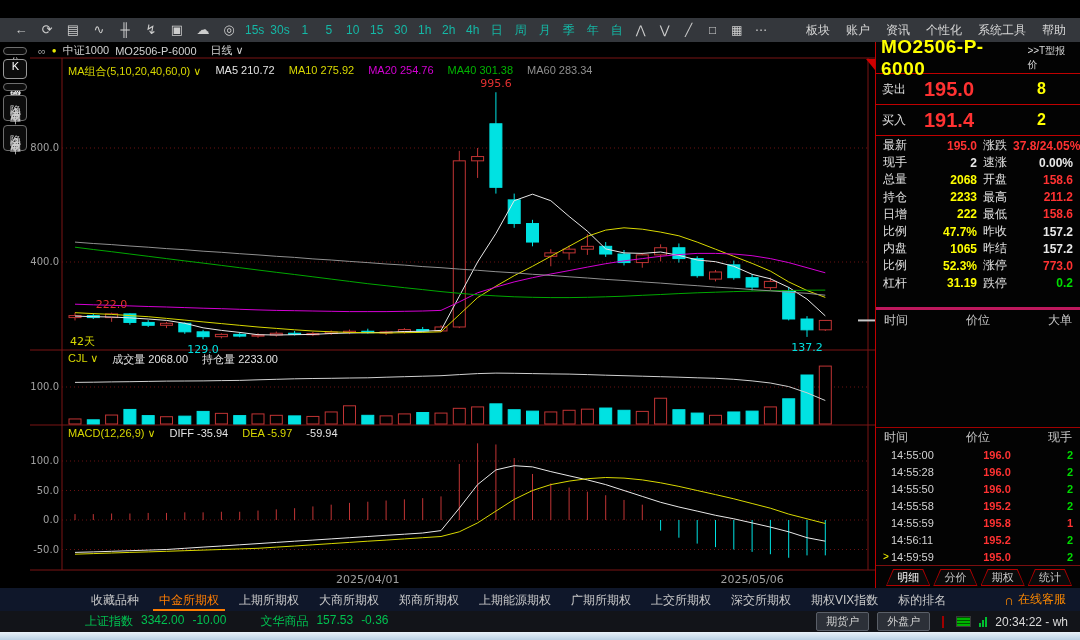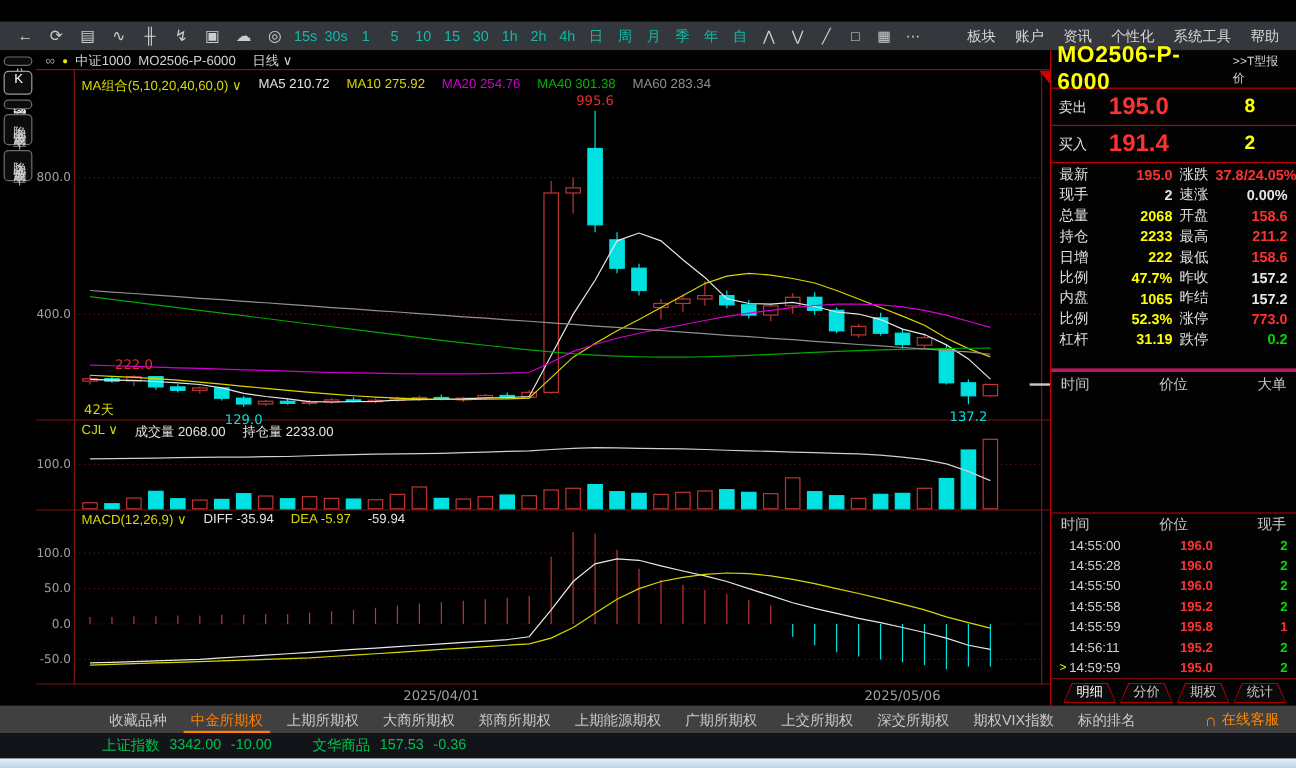--- a/index.html
+++ b/index.html
@@ -76,21 +76,21 @@
   .t-time{color:#d2d2d2;font-size:11px;}
   .t-price{color:#ff3232;font-size:11px;font-weight:700;text-align:center;}
   .t-qty{font-size:11px;font-weight:700;text-align:right;}
   .rp-tabs{position:absolute;bottom:0;left:0;width:100%;height:23px;display:flex;gap:3px;padding:3px 8px 2px 10px;border-top:1px solid #7a0f0f;}
   .trap{position:relative;width:45px;height:17px;background:#b00000;clip-path:polygon(16% 0,84% 0,100% 100%,0 100%);}
   .trap i{position:absolute;inset:1px;background:#0a0a0a;clip-path:polygon(16% 0,84% 0,100% 100%,0 100%);
     font-style:normal;color:#c8c8c8;font-size:11px;text-align:center;line-height:15px;}
   .trap.active i{color:#ffffff;}
 
   
-  .bottom-tabs{position:absolute;top:588px;left:0;width:1080px;height:23px;background:#404040;
+  .bottom-tabs{position:absolute;top:588px;left:0;width:1080px;height:23px;background:#0f172a;
     display:flex;align-items:center;padding-left:85px;gap:8px;text-align:right;}
   .bottom-tabs .btab{color:#c8c8c8;font-size:12px;padding:0 6px;height:22px;line-height:22px;}
   .bottom-tabs .btab.active{color:#ff7d00;border-bottom:2px solid #ff7d00;}
   .svc{margin-left:auto;margin-right:14px;color:#ff8a00;font-size:12px;display:flex;align-items:center;gap:4px;}
   .svc .hp{font-size:14px;font-weight:700;}
 
   
   .statusbar{position:absolute;top:611px;left:0;width:1080px;height:21px;background:#121419;
     display:flex;align-items:center;padding-left:85px;font-size:12px;}
   .statusbar .grp{color:#00c050;display:flex;gap:8px;margin-right:34px;}
@@ -583,16 +583,28 @@
     <span class="grp">
       <span>上证指数</span>
       <span>3342.00</span>
       <span>-10.00</span>
     </span>
     <span class="grp">
       <span>文华商品</span>
       <span>157.53</span>
       <span>-0.36</span>
     </span>
+    <span class="sb-right">
+      <span class="acct-btn">期货户</span>
+      <span class="acct-btn">外盘户</span>
+      <span class="redtick"></span>
+      <span class="moni"></span>
+      <span class="sig">
+          <i class="b1"></i>
+          <i class="b2"></i>
+          <i class="b3"></i>
+        </span>
+      <span class="sb-time">20:34:22 - wh</span>
+    </span>
   </div>
 
   <div class="taskstrip"></div>
 </div>
 
 </body></html>

